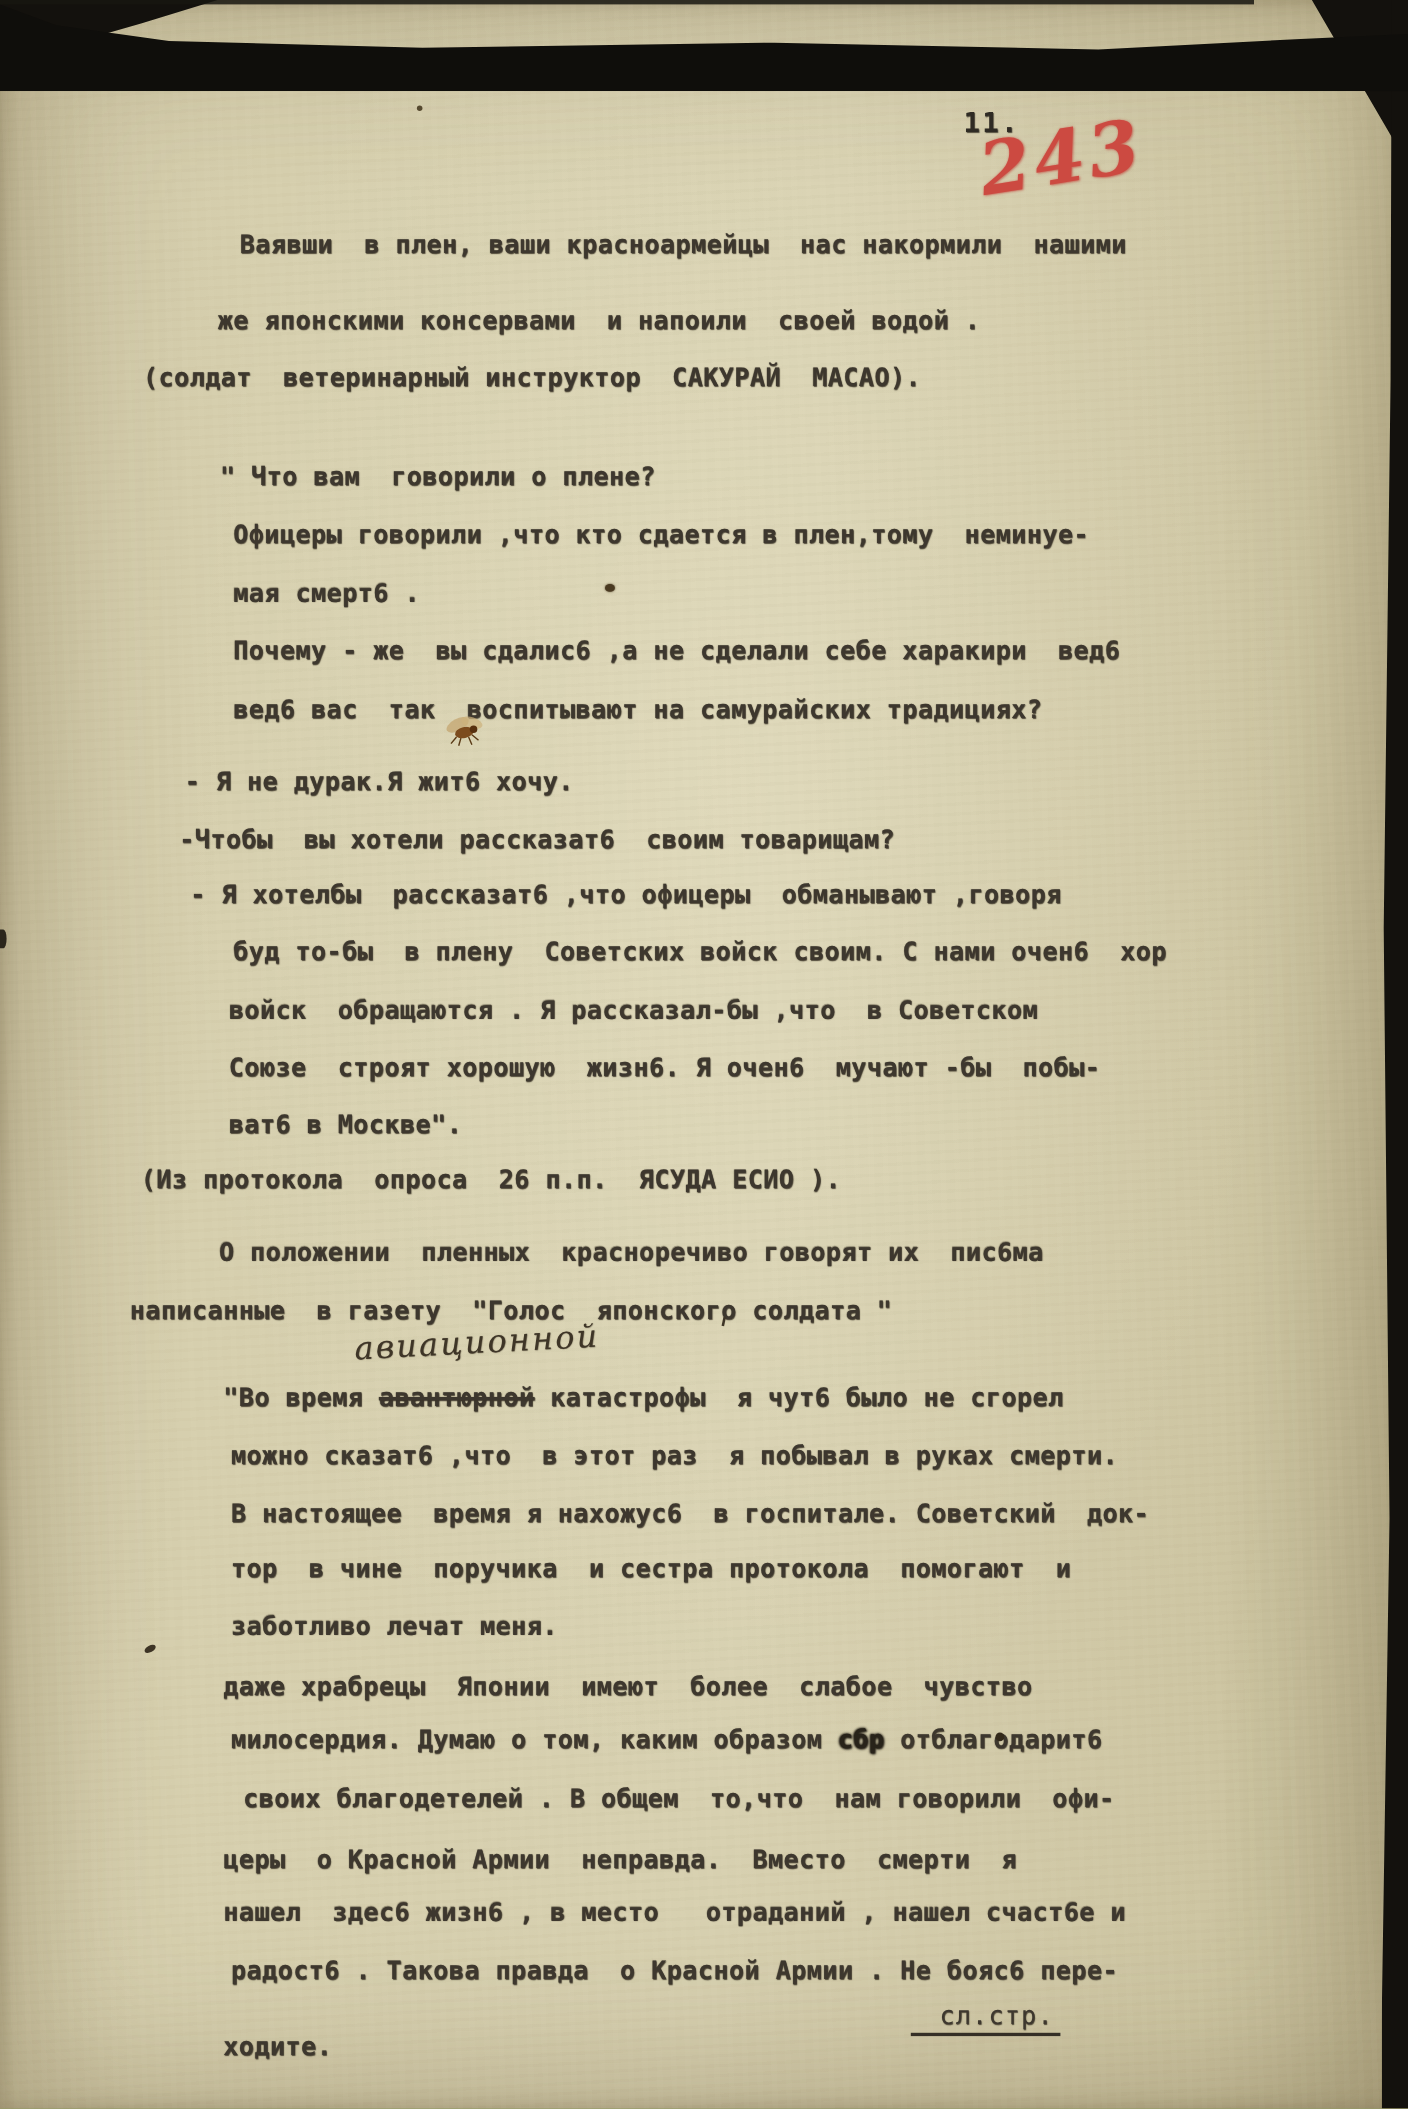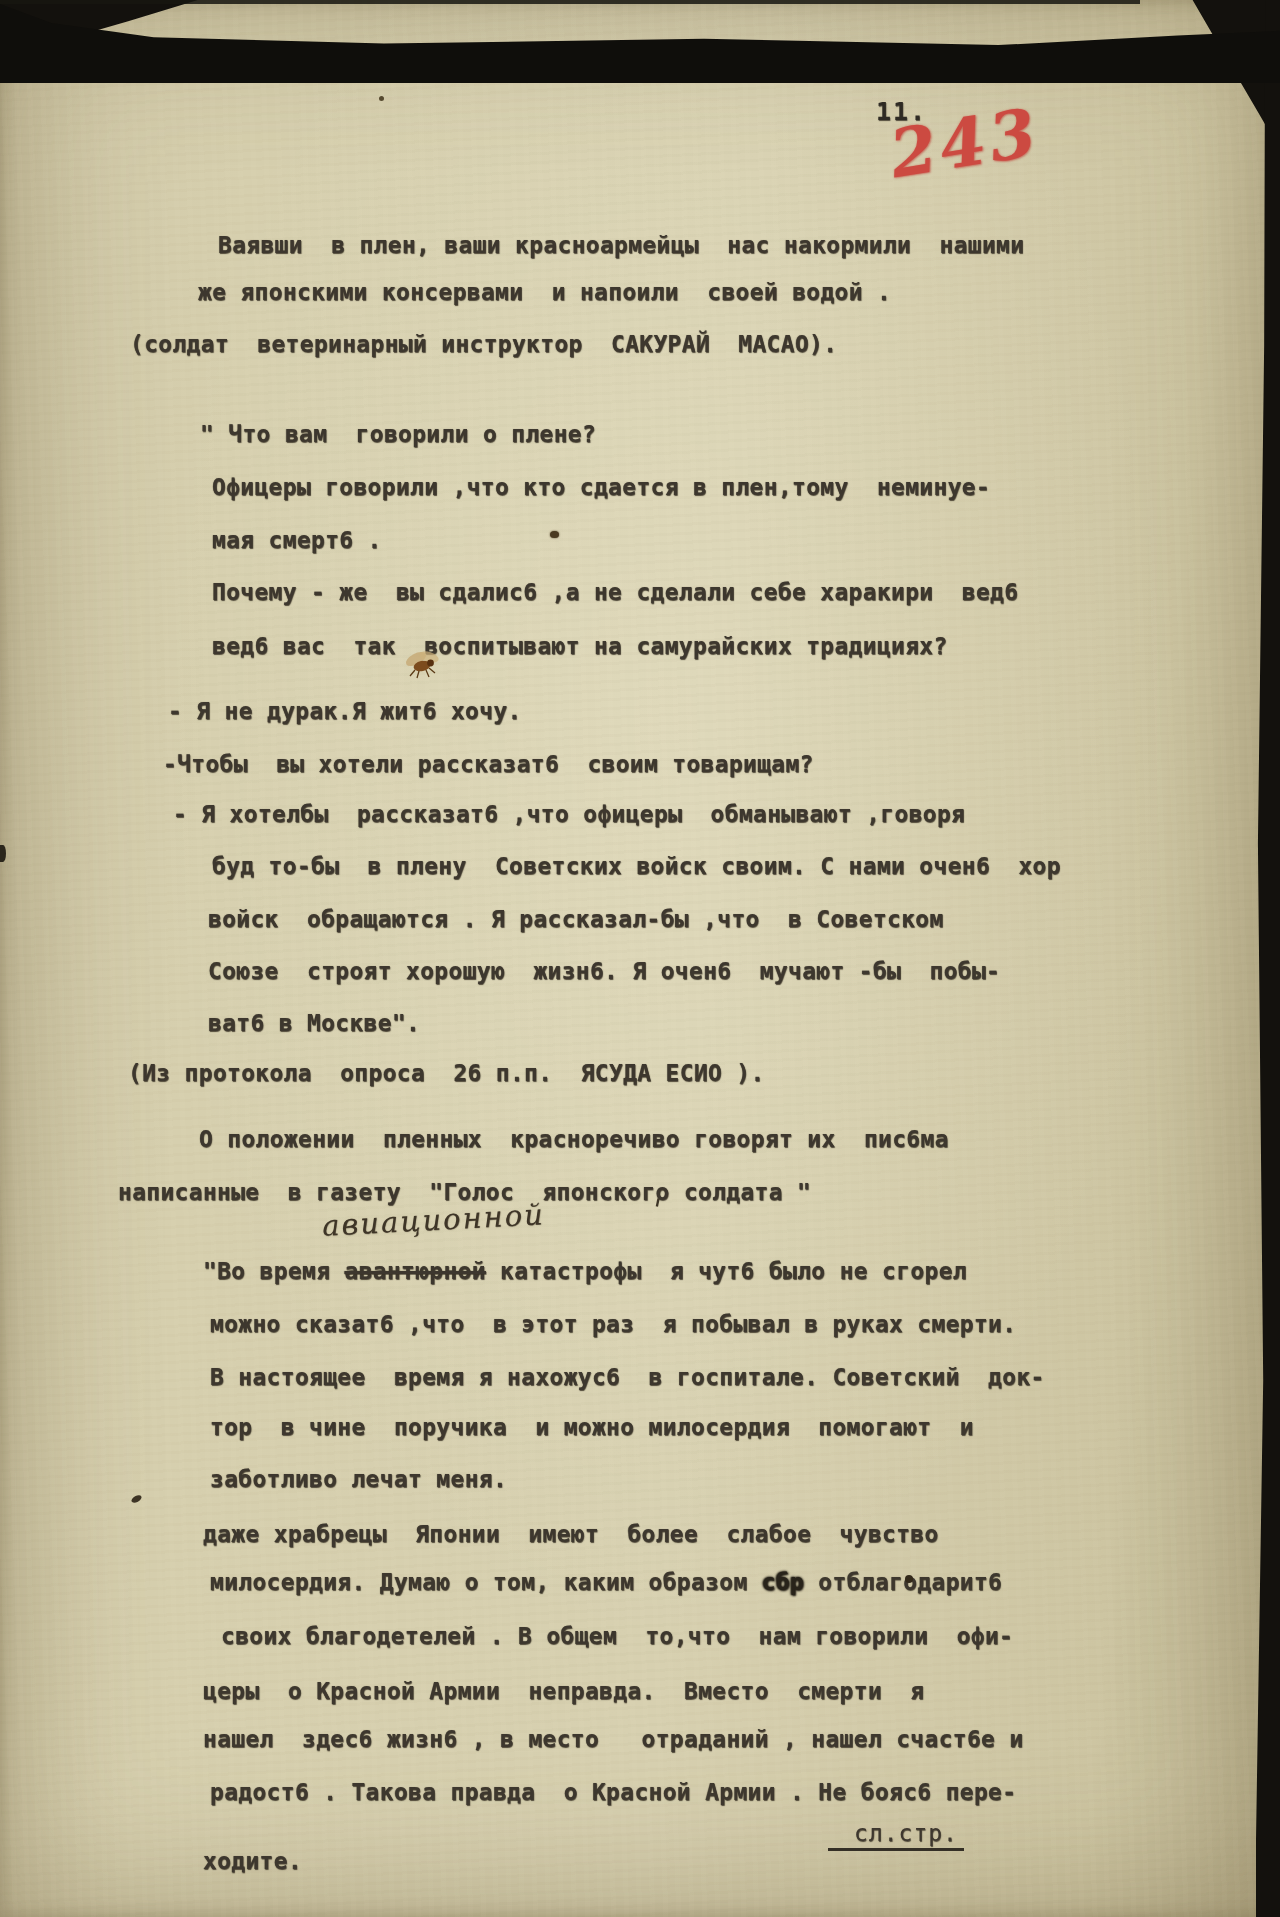--- a/index.html
+++ b/index.html
@@ -58,21 +58,21 @@
 </head>
 <body>
 
 <div class="stage">
   <div class="paper"></div>
   <div class="grain"></div>
 
   <div class="pgnum">11.</div>
   <div class="stamp">243</div>
 
-  <div class="line" style="left:218px;top:232px">Ваявши  в плен, ваши красноармейцы  нас накормили  нашими</div>
+  <div class="line" style="left:218px;top:210px">Ваявши  в плен, ваши красноармейцы  нас накормили  нашими</div>
   <div class="line" style="left:198px;top:279px">же японскими консервами  и напоили  своей водой .</div>
   <div class="line" style="left:130px;top:331px">(солдат  ветеринарный инструктор  САКУРАЙ  МАСАО).</div>
   <div class="line" style="left:200px;top:421px">" Что вам  говорили о плене?</div>
   <div class="line" style="left:212px;top:474px">Офицеры говорили ,что кто сдается в плен,тому  неминуе-</div>
   <div class="line" style="left:212px;top:527px">мая смерт6 .</div>
   <div class="line" style="left:212px;top:579px">Почему - же  вы сдалис6 ,а не сделали себе харакири  вед6</div>
   <div class="line" style="left:212px;top:633px">вед6 вас  так  воспитывают на самурайских традициях?</div>
   <div class="line" style="left:168px;top:698px">- Я не дурак.Я жит6 хочу.</div>
   <div class="line" style="left:163px;top:751px">-Чтобы  вы хотели рассказат6  своим товарищам?</div>
   <div class="line" style="left:173px;top:801px">- Я хотелбы  рассказат6 ,что офицеры  обманывают ,говоря</div>
@@ -83,21 +83,21 @@
   <div class="line" style="left:128px;top:1060px">(Из протокола  опроса  26 п.п.  ЯСУДА ЕСИО ).</div>
   <div class="line" style="left:199px;top:1126px">О положении  пленных  красноречиво говорят их  пис6ма</div>
   <div class="line" style="left:118px;top:1179px">написанные  в газету  "Голос  японского солдата "</div>
 
   <div class="hand">авиационной</div>
   <div class="tick">'</div>
   <div class="line" style="left:203px;top:1258px"><span>"Во время </span><span class="struck">авантюрной</span><span> катастрофы  я чут6 было не сгорел</span></div>
 
   <div class="line" style="left:210px;top:1311px">можно сказат6 ,что  в этот раз  я побывал в руках смерти.</div>
   <div class="line" style="left:210px;top:1364px">В настоящее  время я нахожус6  в госпитале. Советский  док-</div>
-  <div class="line" style="left:210px;top:1414px">тор  в чине  поручика  и можно милосердия  помогают  и</div>
+  <div class="line" style="left:210px;top:1414px">тор  в чине  поручика  и сестра протокола  помогают  и</div>
   <div class="line" style="left:210px;top:1466px">заботливо лечат меня.</div>
   <div class="line" style="left:203px;top:1521px">даже храбрецы  Японии  имеют  более  слабое  чувство</div>
 
   <div class="line" style="left:210px;top:1569px"><span>милосердия. Думаю о том, каким образом </span><span class="blot">сбр</span><span> отблагодарит6</span></div>
 
   <div class="line" style="left:221px;top:1623px">своих благодетелей . В общем  то,что  нам говорили  офи-</div>
   <div class="line" style="left:203px;top:1678px">церы  о Красной Армии  неправда.  Вместо  смерти  я</div>
   <div class="line" style="left:203px;top:1726px">нашел  здес6 жизн6 , в место   отраданий , нашел счаст6е и</div>
   <div class="line" style="left:210px;top:1779px">радост6 . Такова правда  о Красной Армии . Не бояс6 пере-</div>
   <div class="line" style="left:203px;top:1848px">ходите.</div>

